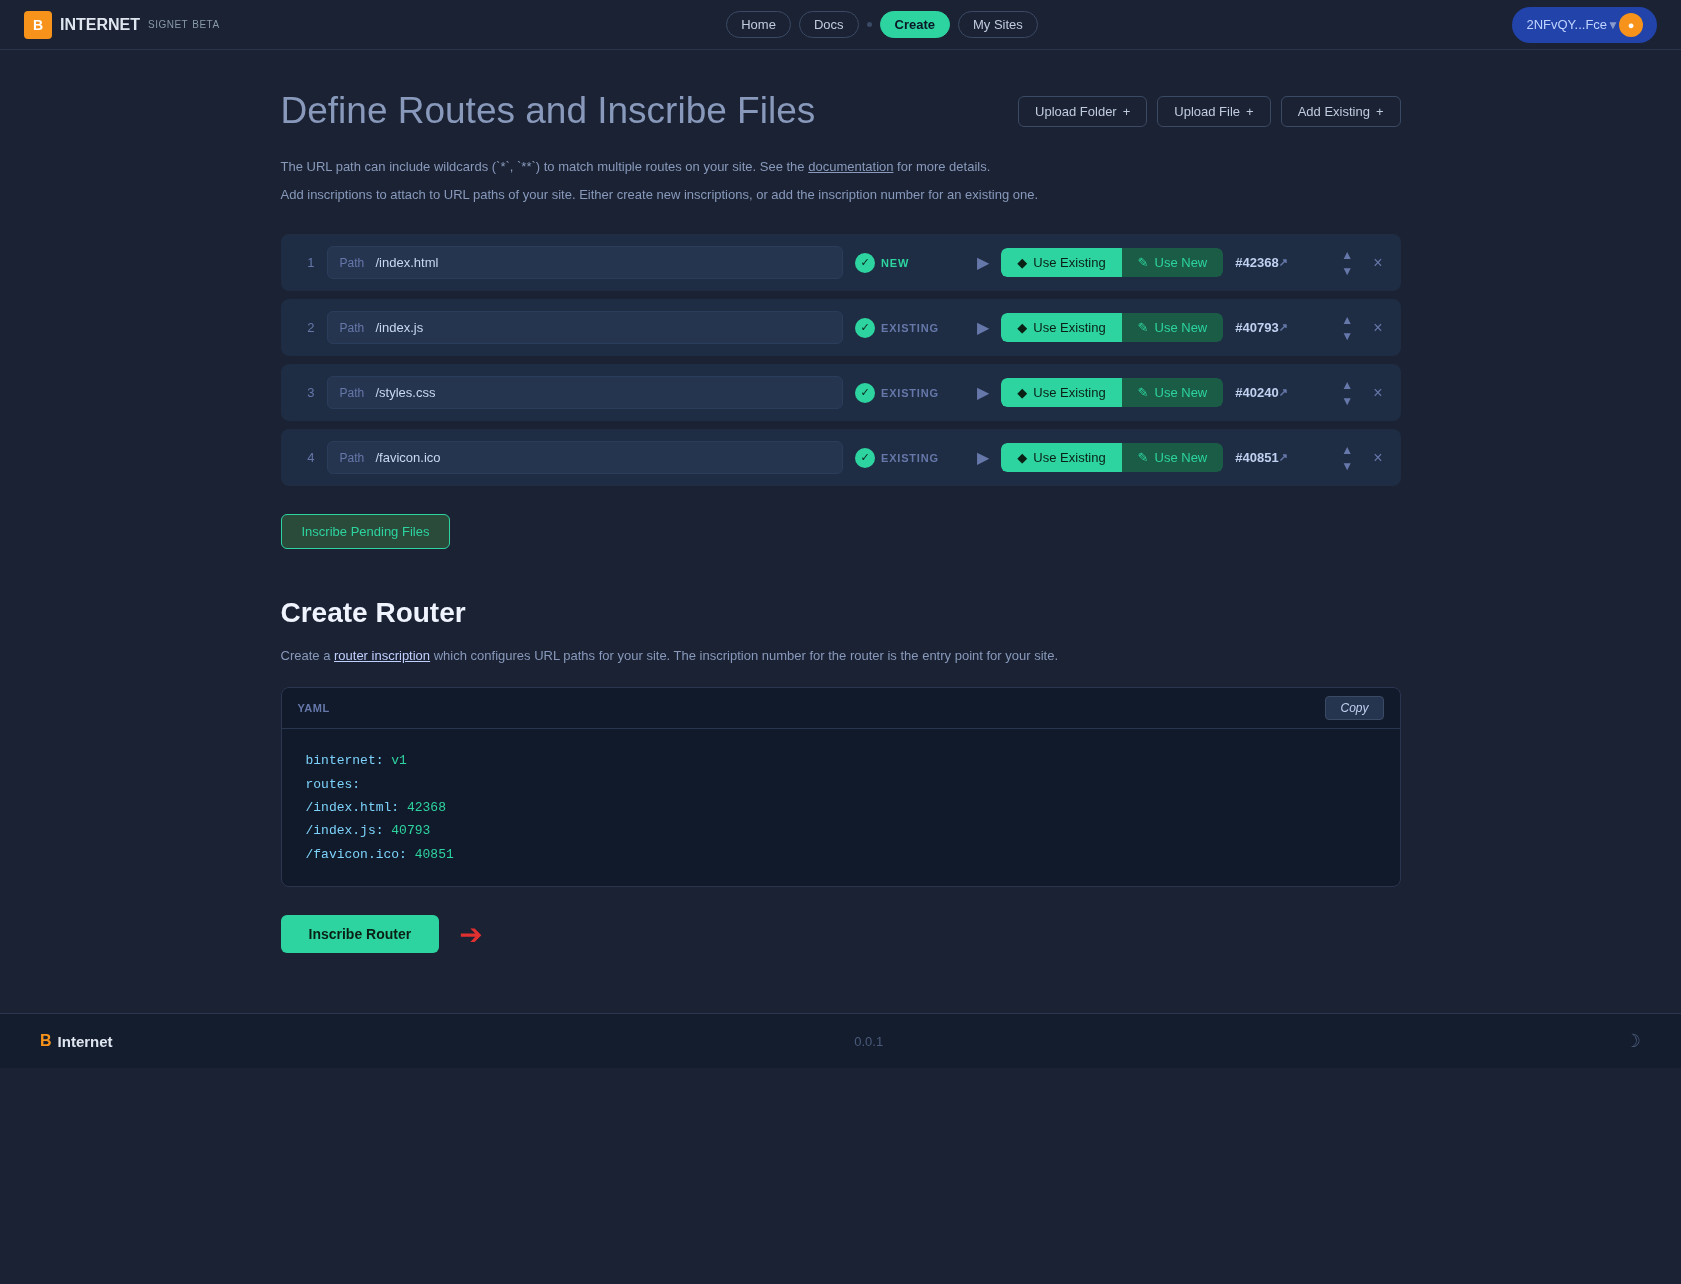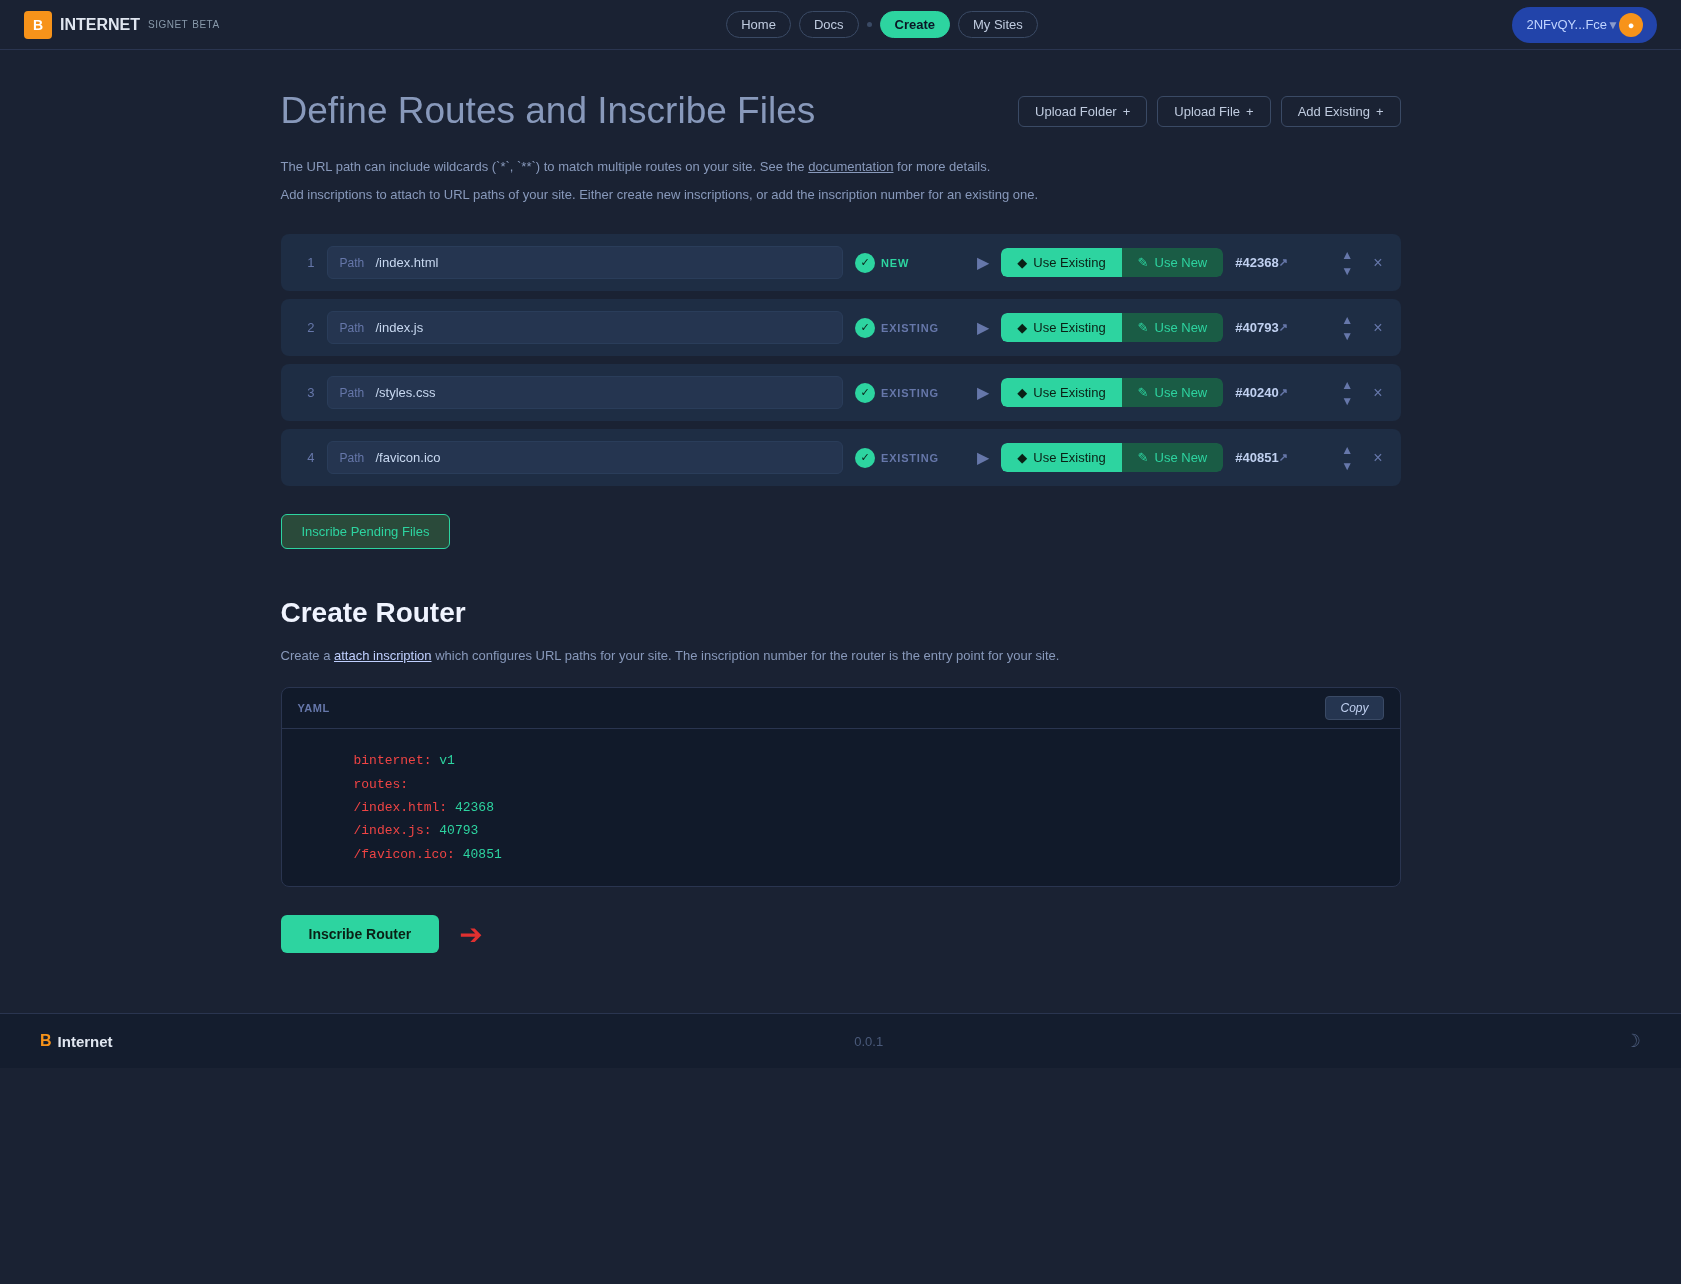--- a/index.html
+++ b/index.html
@@ -359,21 +359,21 @@
       cursor: pointer;
       font-size: 12px;
       font-style: italic;
     }
     .yaml-content {
       padding: 20px 24px;
       font-family: 'Courier New', monospace;
       font-size: 13px;
       line-height: 1.8;
     }
-    .yaml-key { color: #ef4444; margin-left: 48px; }
+    .yaml-key { color: #7dd3fc; }
     .yaml-val { color: #2dd4a0; }
 
     
     .inscribe-router-row {
       display: flex;
       align-items: center;
       gap: 20px;
       margin-top: 28px;
     }
     .inscribe-router-btn {
@@ -605,21 +605,21 @@
       <button class="row-delete">×</button>
     </div>
       </div>
 
     <button class="inscribe-pending-btn">Inscribe Pending Files</button>
   </div>
 
   <div class="create-router-section">
     <h2 class="section-title">Create Router</h2>
     <p class="section-desc">
-      <span>Create a </span><a href="#">attach inscription</a><span> which configures URL paths for your site. The inscription number for the router is the entry point for your site.</span>
+      <span>Create a </span><a href="#">router inscription</a><span> which configures URL paths for your site. The inscription number for the router is the entry point for your site.</span>
     </p>
 
     <div class="yaml-block">
       <div class="yaml-header">
         <span class="yaml-label">YAML</span>
         <button class="copy-btn">Copy</button>
       </div>
       <div class="yaml-content">
         <div><span class="yaml-key">binternet:</span><span class="yaml-val"> v1</span></div>
         <div><span class="yaml-key">routes:</span></div>

